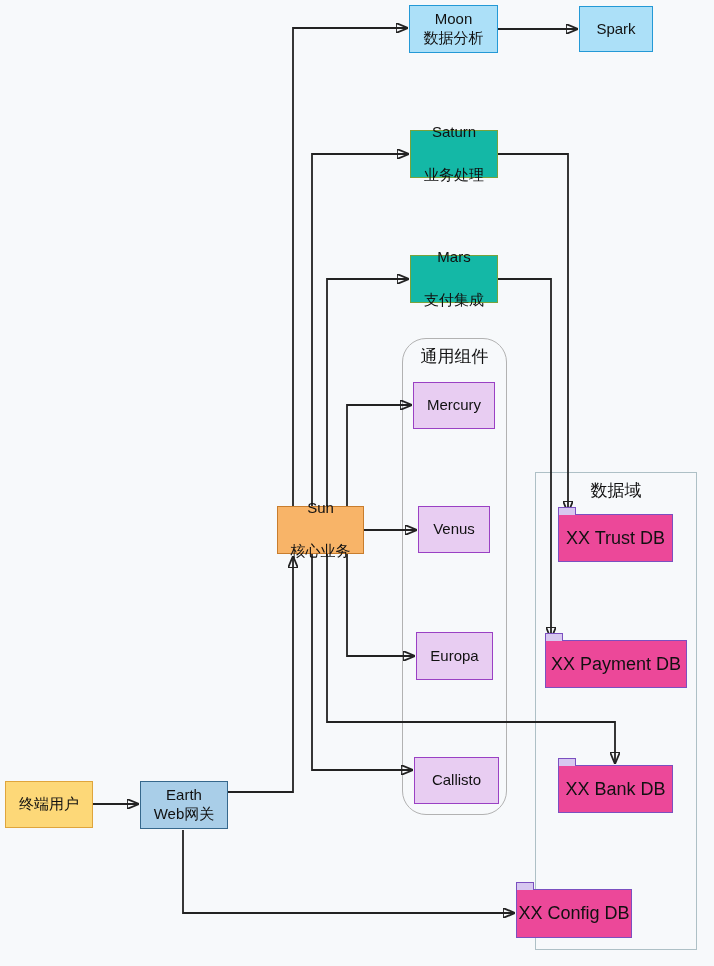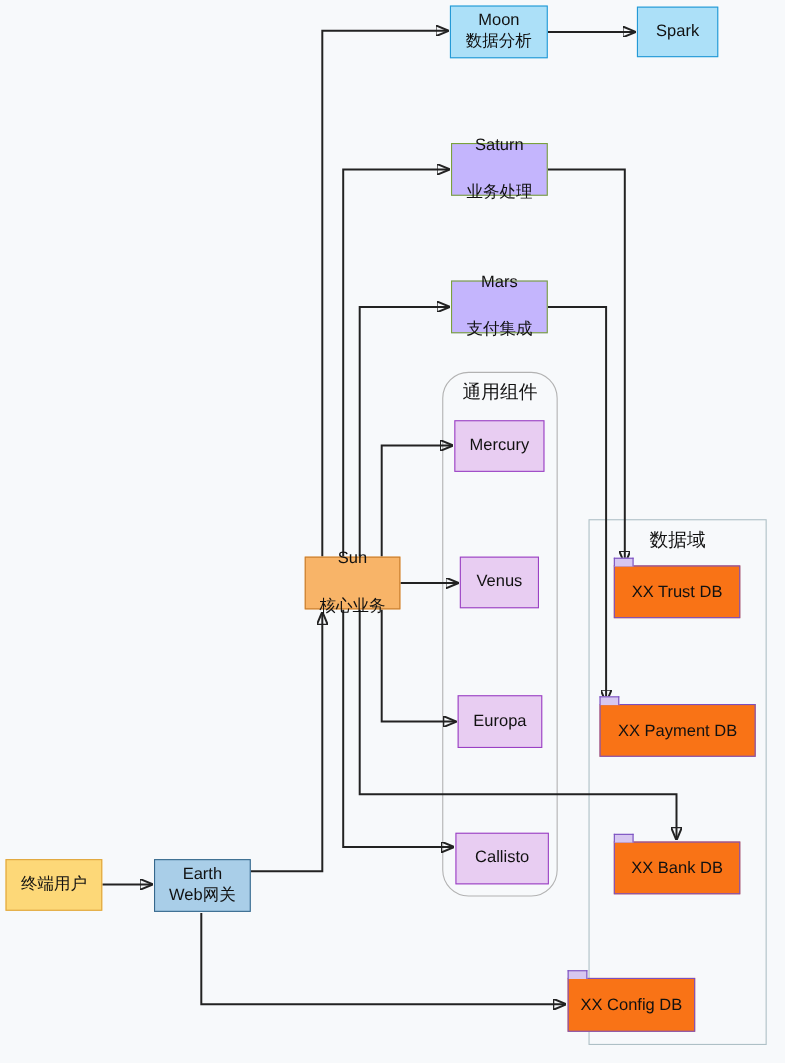--- a/index.html
+++ b/index.html
@@ -33,31 +33,31 @@
 
   
   .node{
     position:absolute;box-sizing:border-box;z-index:2;
     display:flex;flex-direction:column;align-items:center;justify-content:center;
     font-size:15px;line-height:1.25;color:#111;text-align:center;
     border:1.5px solid #000;
   }
   .node-blue    {background:#ace0f8;border-color:#2499d6;}
   .node-steel   {background:#a9cee8;border-color:#36688c;}
-  .node-green   {background:#c4b5fd;border-color:#7aa23b;gap:24px;}
+  .node-green   {background:#14b8a6;border-color:#7aa23b;gap:24px;}
   .node-purple  {background:#e8cdf2;border-color:#9a41c4;}
   .node-orange  {background:#f8b468;border-color:#c87d2d;gap:24px;}
   .node-yellow  {background:#fdd878;border-color:#dfa53c;}
 
   
   .folder{
     position:absolute;box-sizing:border-box;z-index:2;
     display:flex;align-items:center;justify-content:center;
-    font-size:15px;color:#111;
-    background:#f97316;border:1.5px solid #7b50c0;
+    font-size:18px;color:#111;
+    background:#ec4899;border:1.5px solid #7b50c0;
   }
   .folder .tab{
     position:absolute;left:-1.5px;top:-8px;width:18px;height:8px;
     box-sizing:border-box;
     background:#d7c7f0;border:1.5px solid #7b50c0;border-bottom:none;
   }
 </style>
 </head>
 <body>
 

